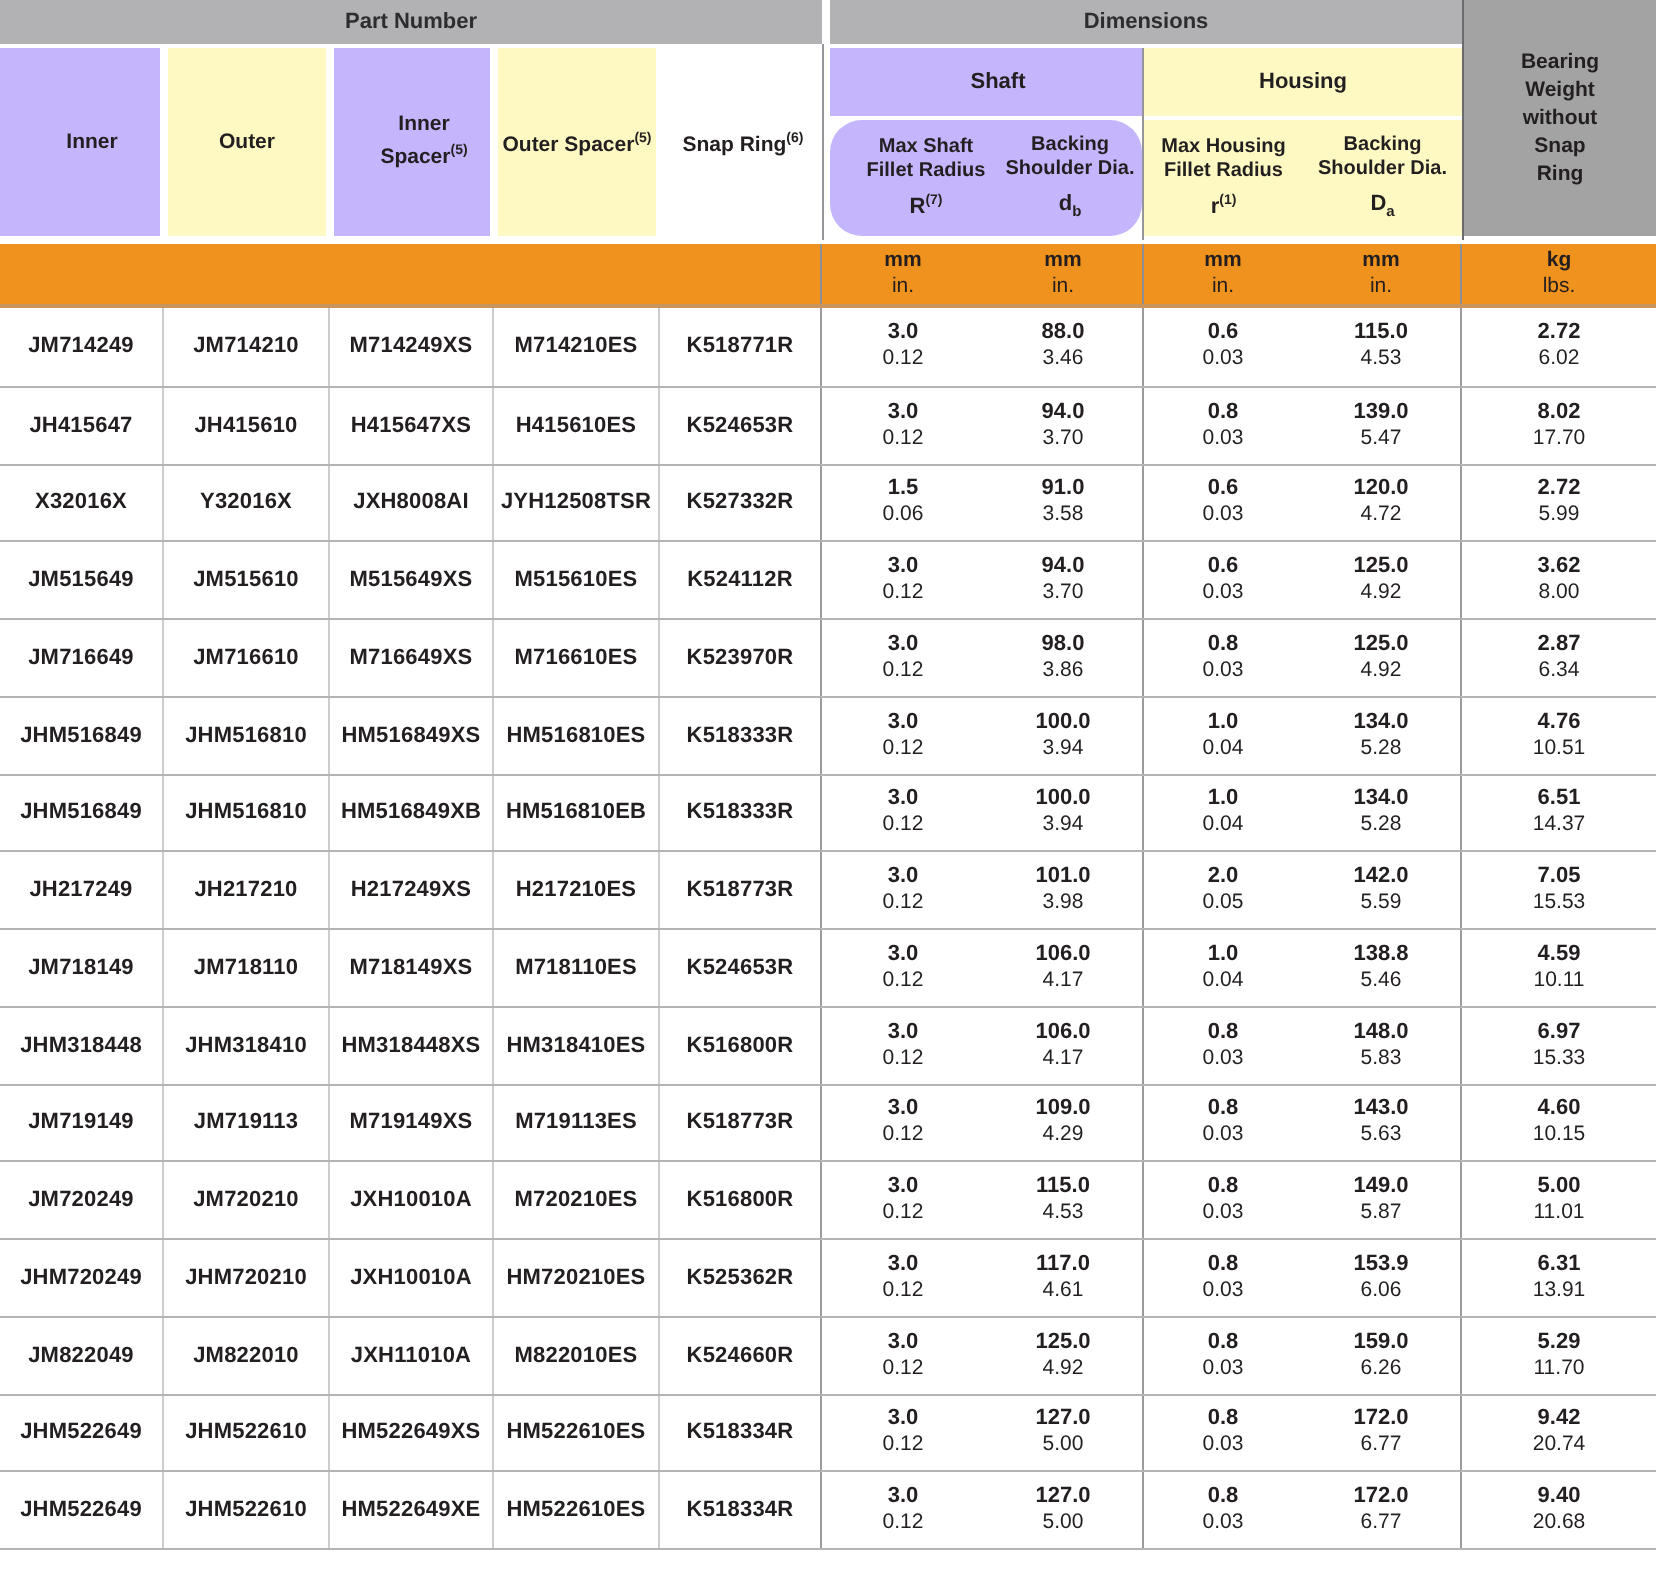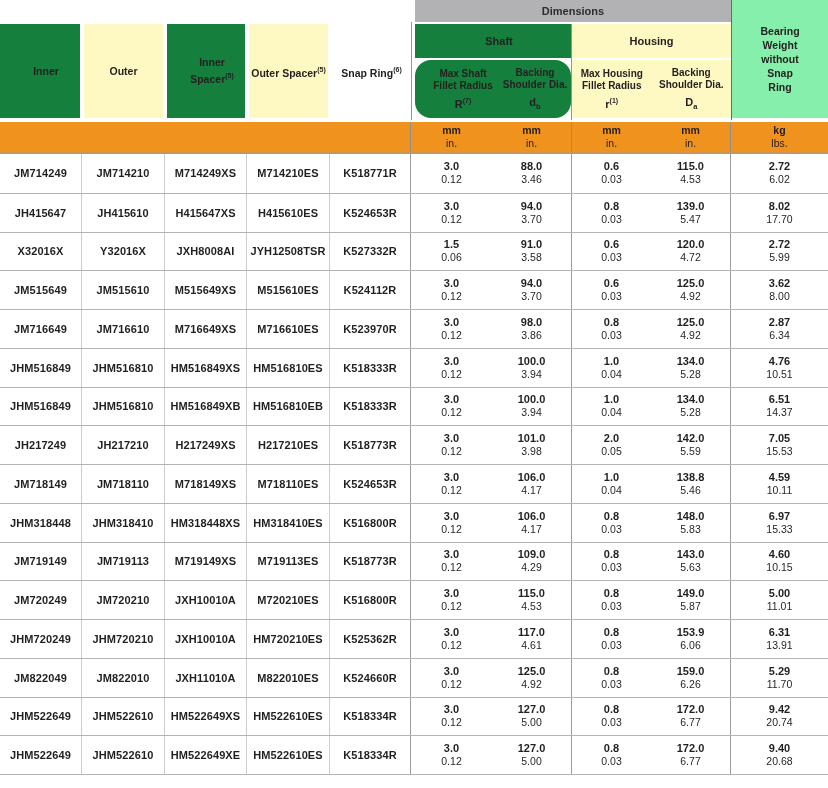--- a/index.html
+++ b/index.html
@@ -6,31 +6,31 @@
   #page{position:relative;width:828px;height:788px;background:#fff;
         font-family:"Liberation Sans","DejaVu Sans",sans-serif;color:#231f20;
         -webkit-font-smoothing:antialiased;}
   
   #thead{position:relative;width:828px;height:152px;}
   .hcell{position:absolute;display:flex;align-items:center;justify-content:center;
          text-align:center;box-sizing:border-box;}
   .band{background:#b2b2b4;font-weight:bold;font-size:11px;color:#2d2d2f;}
   .bar-pn{left:0;top:0;width:411px;height:22px;}
   .bar-dim{left:415px;top:0;width:316px;height:22px;}
-  .lightgray{background:#15803d;padding-left:12px;}
+  .lightgray{background:#c4b5fd;padding-left:12px;}
   .lightorange{background:#fef9c3;}
   .colhead{top:24px;height:94px;font-weight:bold;font-size:10.5px;line-height:13px;flex-direction:column;}
   .groupband{top:24px;height:34px;font-weight:bold;font-size:11px;}
   .subcell{top:60px;height:58px;display:flex;align-items:stretch;}
   .subcol{flex:1;display:flex;flex-direction:column;align-items:center;justify-content:center;}
   .subtitle{font-weight:bold;font-size:10px;line-height:12px;text-align:center;}
   .symbol{font-weight:bold;font-size:11px;margin-top:5px;}
   .symbol sup{font-size:7px;vertical-align:super;}
   .symbol sub{font-size:7.5px;vertical-align:sub;}
-  .weighthead{left:732px;top:0;width:96px;height:118px;background:#86efac;
+  .weighthead{left:732px;top:0;width:96px;height:118px;background:#a3a3a3;
               font-weight:bold;font-size:10.5px;line-height:14px;padding:0 28px;}
   .vline{position:absolute;width:1px;background:#96969a;}
   
   .gridrow{display:grid;grid-template-columns:82px 83px 82px 83px 81px 81px 80px 79px 80px 97px;}
   #units{height:30px;background:#f0921e;border-top:2px solid #ffffff;border-bottom:2px solid #c9955c;}
   #units .ucell{display:flex;flex-direction:column;align-items:center;justify-content:center;
                 font-size:10.5px;line-height:13px;box-sizing:border-box;}
   #units .ucell .u1{font-weight:bold;}
   #units .span5{grid-column:span 5;border-right:1px solid #8f8f93;}
   #units .gline{border-right:1px solid #8f8f93;}
@@ -45,20 +45,23 @@
   .gsep{border-right:1px solid #9b9b9d;}
   .val1{font-weight:bold;line-height:13px;}
   .val2{font-weight:normal;line-height:13px;font-size:10.5px;}
 </style>
 </head>
 <body>
 
 <div id="page">
 
   <div id="thead">
+    <div class="hcell band bar-pn">
+        <span>Part Number</span>
+      </div>
     <div class="hcell band bar-dim">
         <span>Dimensions</span>
       </div>
 
     <div class="hcell colhead lightgray" style="left:0;width:80px;">
       <span>Inner</span>
       </div>
     <div class="hcell colhead lightorange" style="left:84px;width:79px;">
       <span>Outer</span>
       </div>

